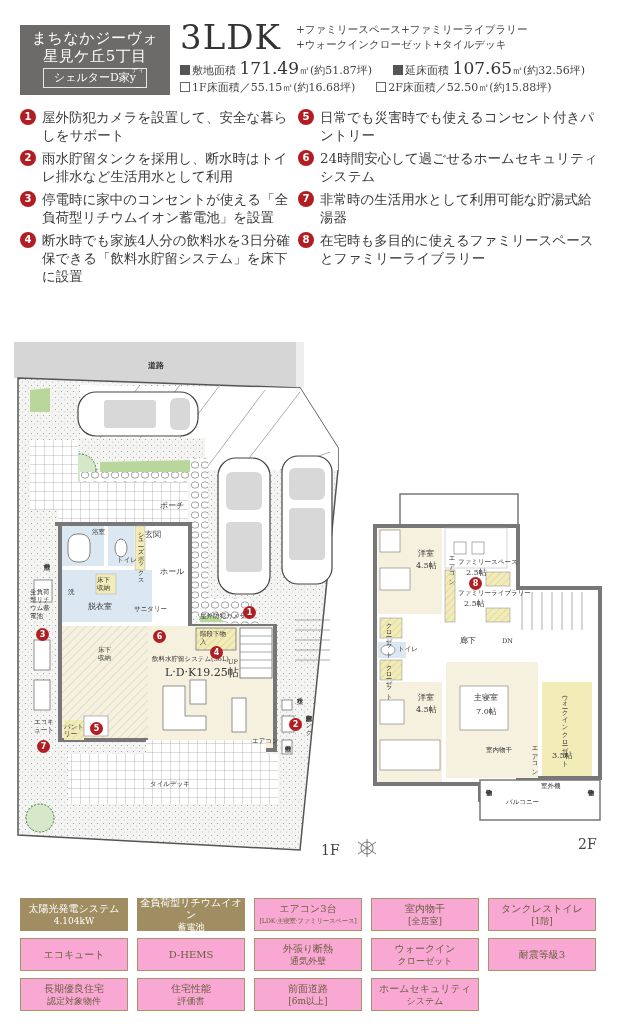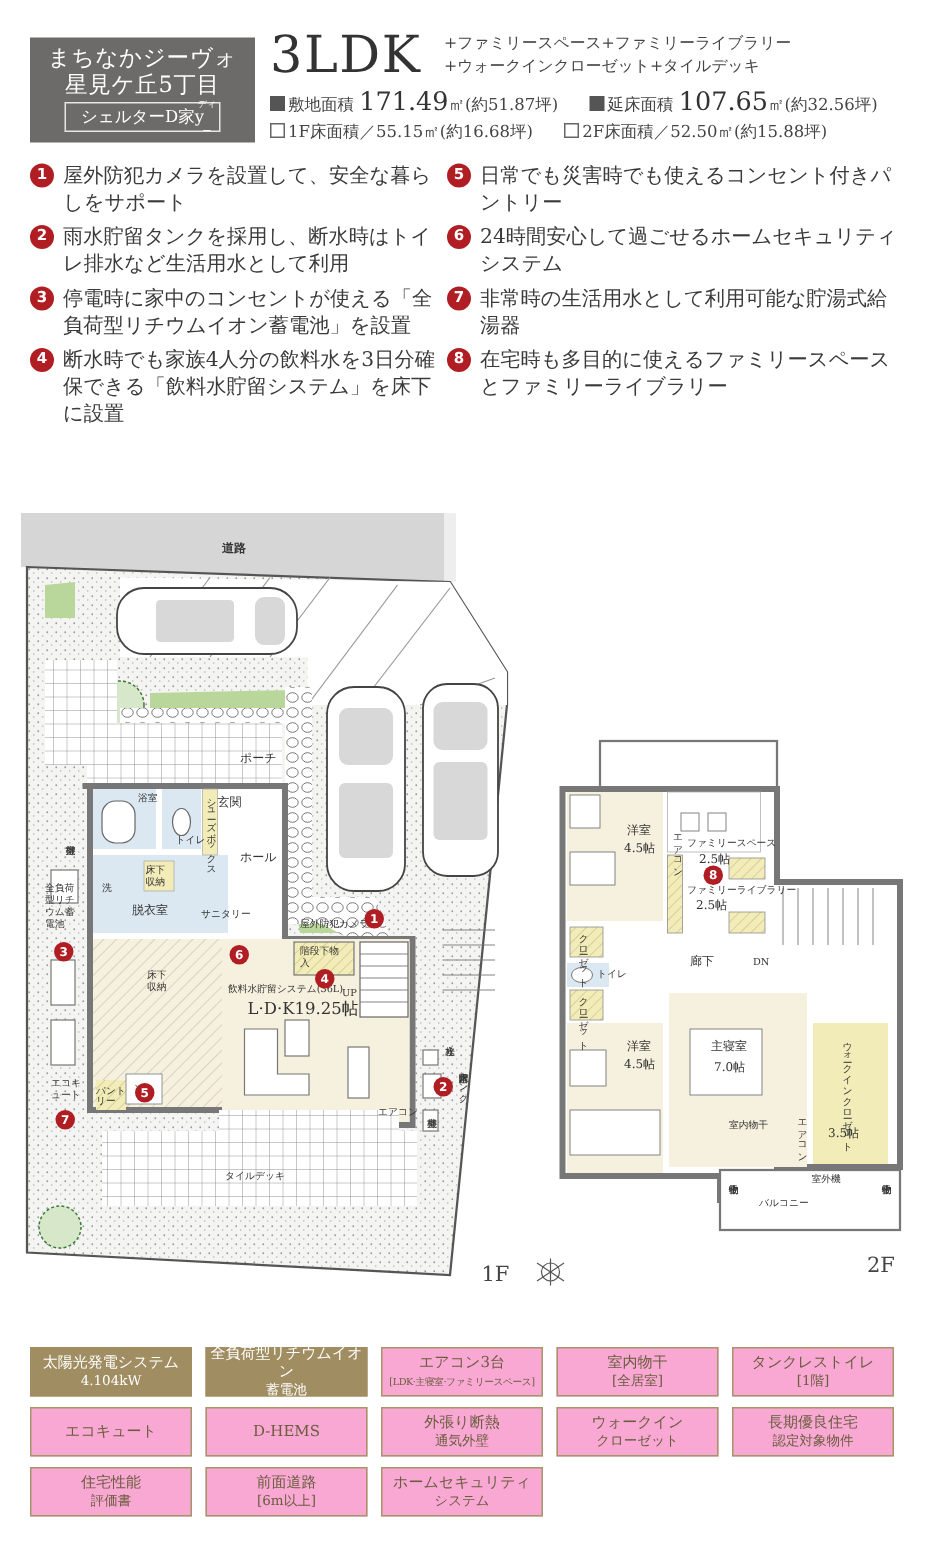--- a/index.html
+++ b/index.html
@@ -398,20 +398,23 @@
     </div>
   <div class="spec">
       <span>外張り断熱</span>
       <span class="sub">通気外壁</span>
     </div>
   <div class="spec">
       <span>ウォークイン</span>
       <span class="sub">クローゼット</span>
     </div>
   <div class="spec">
+      <span>耐震等級3</span>
+    </div>
+  <div class="spec">
       <span>長期優良住宅</span>
       <span class="sub">認定対象物件</span>
     </div>
   <div class="spec">
       <span>住宅性能</span>
       <span class="sub">評価書</span>
     </div>
   <div class="spec">
       <span>前面道路</span>
       <span class="sub">[6m以上]</span>

